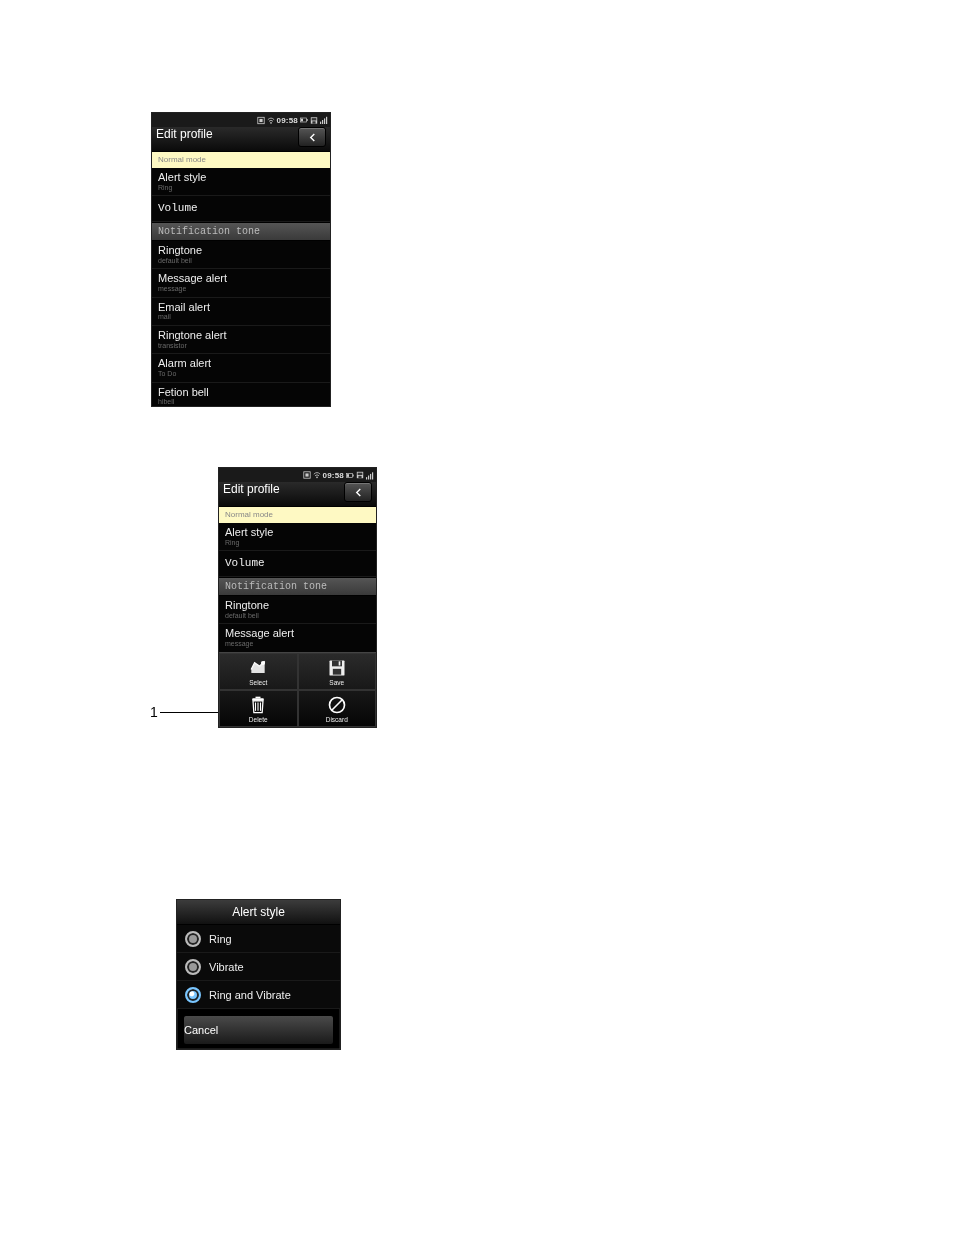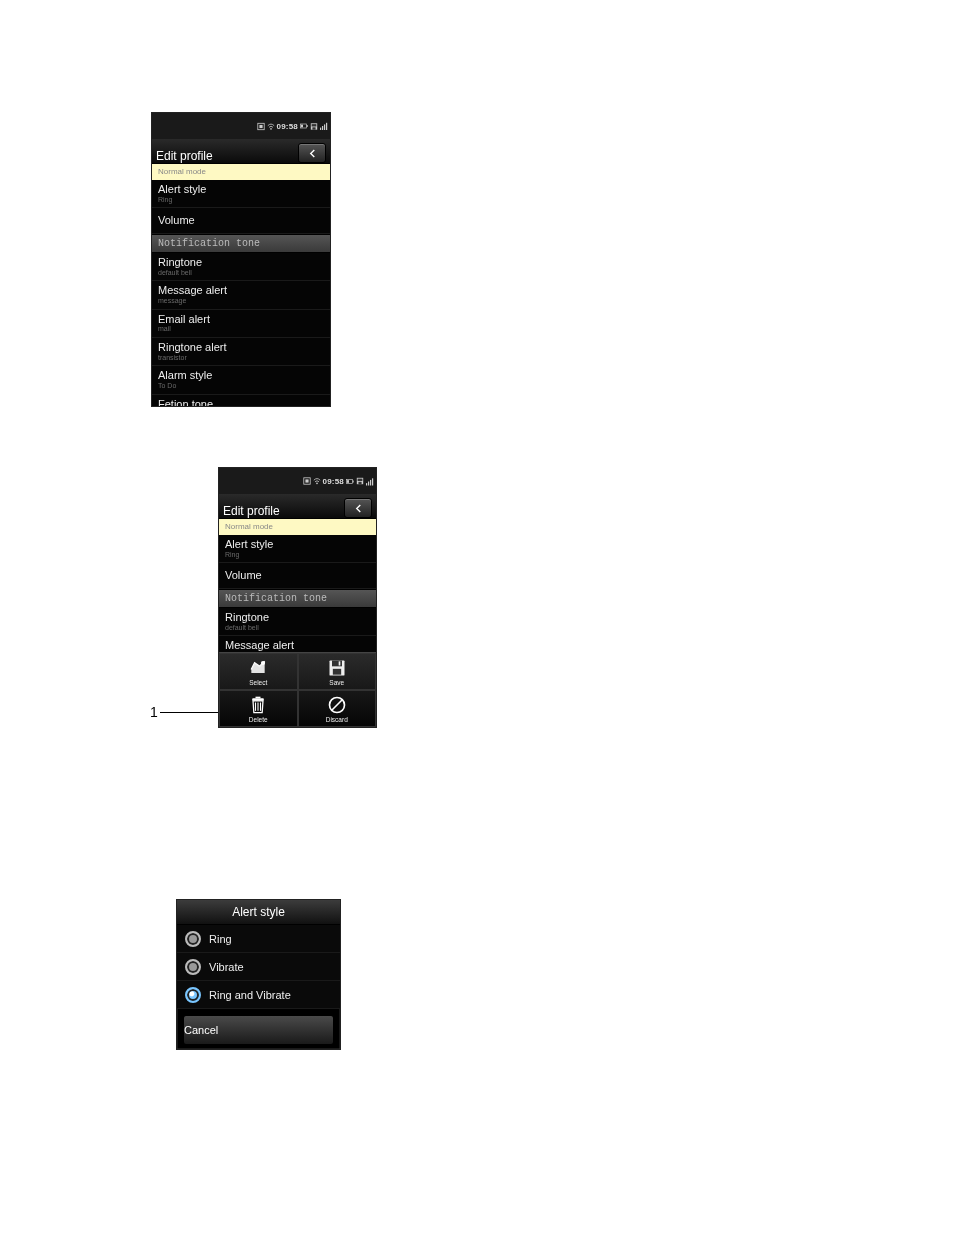--- a/index.html
+++ b/index.html
@@ -17,21 +17,21 @@
     border: 1px solid #222;
     box-shadow: 0 0 0 0.5px #333 inset;
     overflow: hidden;
   }
   
   .p1 { left: 151px; top: 112px; width: 178px; height: 293px; }
   .p2 { left: 218px; top: 467px; width: 157px; height: 259px; }
   .p3 { left: 176px; top: 899px; width: 163px; height: 149px; }
 
   .statusbar {
-    height: 26px;
+    height: 14px;
     background: #1a1a1a;
     display: flex;
     justify-content: flex-end;
     align-items: center;
     gap: 2px;
     padding: 0 2px;
     font-size: 7px;
     color: #ddd;
   }
   .sb-icon {
@@ -41,21 +41,21 @@
     justify-content: center;
     color: #ccc;
   }
   .sb-clock { font-size: 8px; font-weight: bold; letter-spacing: 0.2px; }
 
   .titlebar {
     height: 24px;
     background: linear-gradient(#2a2a2a, #0a0a0a);
     border-bottom: 1px solid #000;
     display: flex;
-    align-items: flex-end;
+    align-items: flex-start;
     justify-content: space-between;
     padding: 0 4px;
     font-size: 12px;
     color: #fff;
   }
   .back-btn {
     width: 26px; height: 18px;
     background: linear-gradient(#555,#222);
     border: 1px solid #000;
     border-radius: 3px;
@@ -72,21 +72,21 @@
     padding: 3px 6px 4px;
     background: #fef9c3;
   }
   .row {
     padding: 3px 6px 4px;
     border-bottom: 1px solid #1a1a1a;
     background: #050505;
   }
   .row .lbl { font-size: 11px; color: #eee; line-height: 1.15; }
   .row .sub { font-size: 7px; color: #6a6a6a; line-height: 1.1; }
-  .row.single { padding: 6px 6px; }
+  .row.single { padding: 6px 6px; font-family: Liberation Mono, monospace; }
   .sectionhdr {
     background: linear-gradient(#555,#3a3a3a);
     color: #bbb;
     font-size: 10px;
     padding: 3px 6px;
     border-top: 1px solid #000;
     border-bottom: 1px solid #000;
     font-family: Liberation Mono, monospace;
   }
 
@@ -242,25 +242,25 @@
   </div>
   <div class="row">
     <div class="lbl">Email alert</div>
     <div class="sub">mail</div>
   </div>
   <div class="row">
     <div class="lbl">Ringtone alert</div>
     <div class="sub">transistor</div>
   </div>
   <div class="row">
-    <div class="lbl">Alarm style</div>
+    <div class="lbl">Alarm alert</div>
     <div class="sub">To Do</div>
   </div>
   <div class="row">
-    <div class="lbl">Fetion tone</div>
+    <div class="lbl">Fetion bell</div>
     <div class="sub">hibell</div>
   </div>
 </div>
 
 <div class="phone p2">
   <div class="statusbar">
     <span class="sb-icon">
       <svg viewBox="0 0 10 10" width="8" height="8">
           <rect x="1" y="1" width="8" height="8" fill="none" stroke="#ccc" stroke-width="1"></rect>
           <rect x="3" y="3" width="4" height="4" fill="#ccc"></rect>

